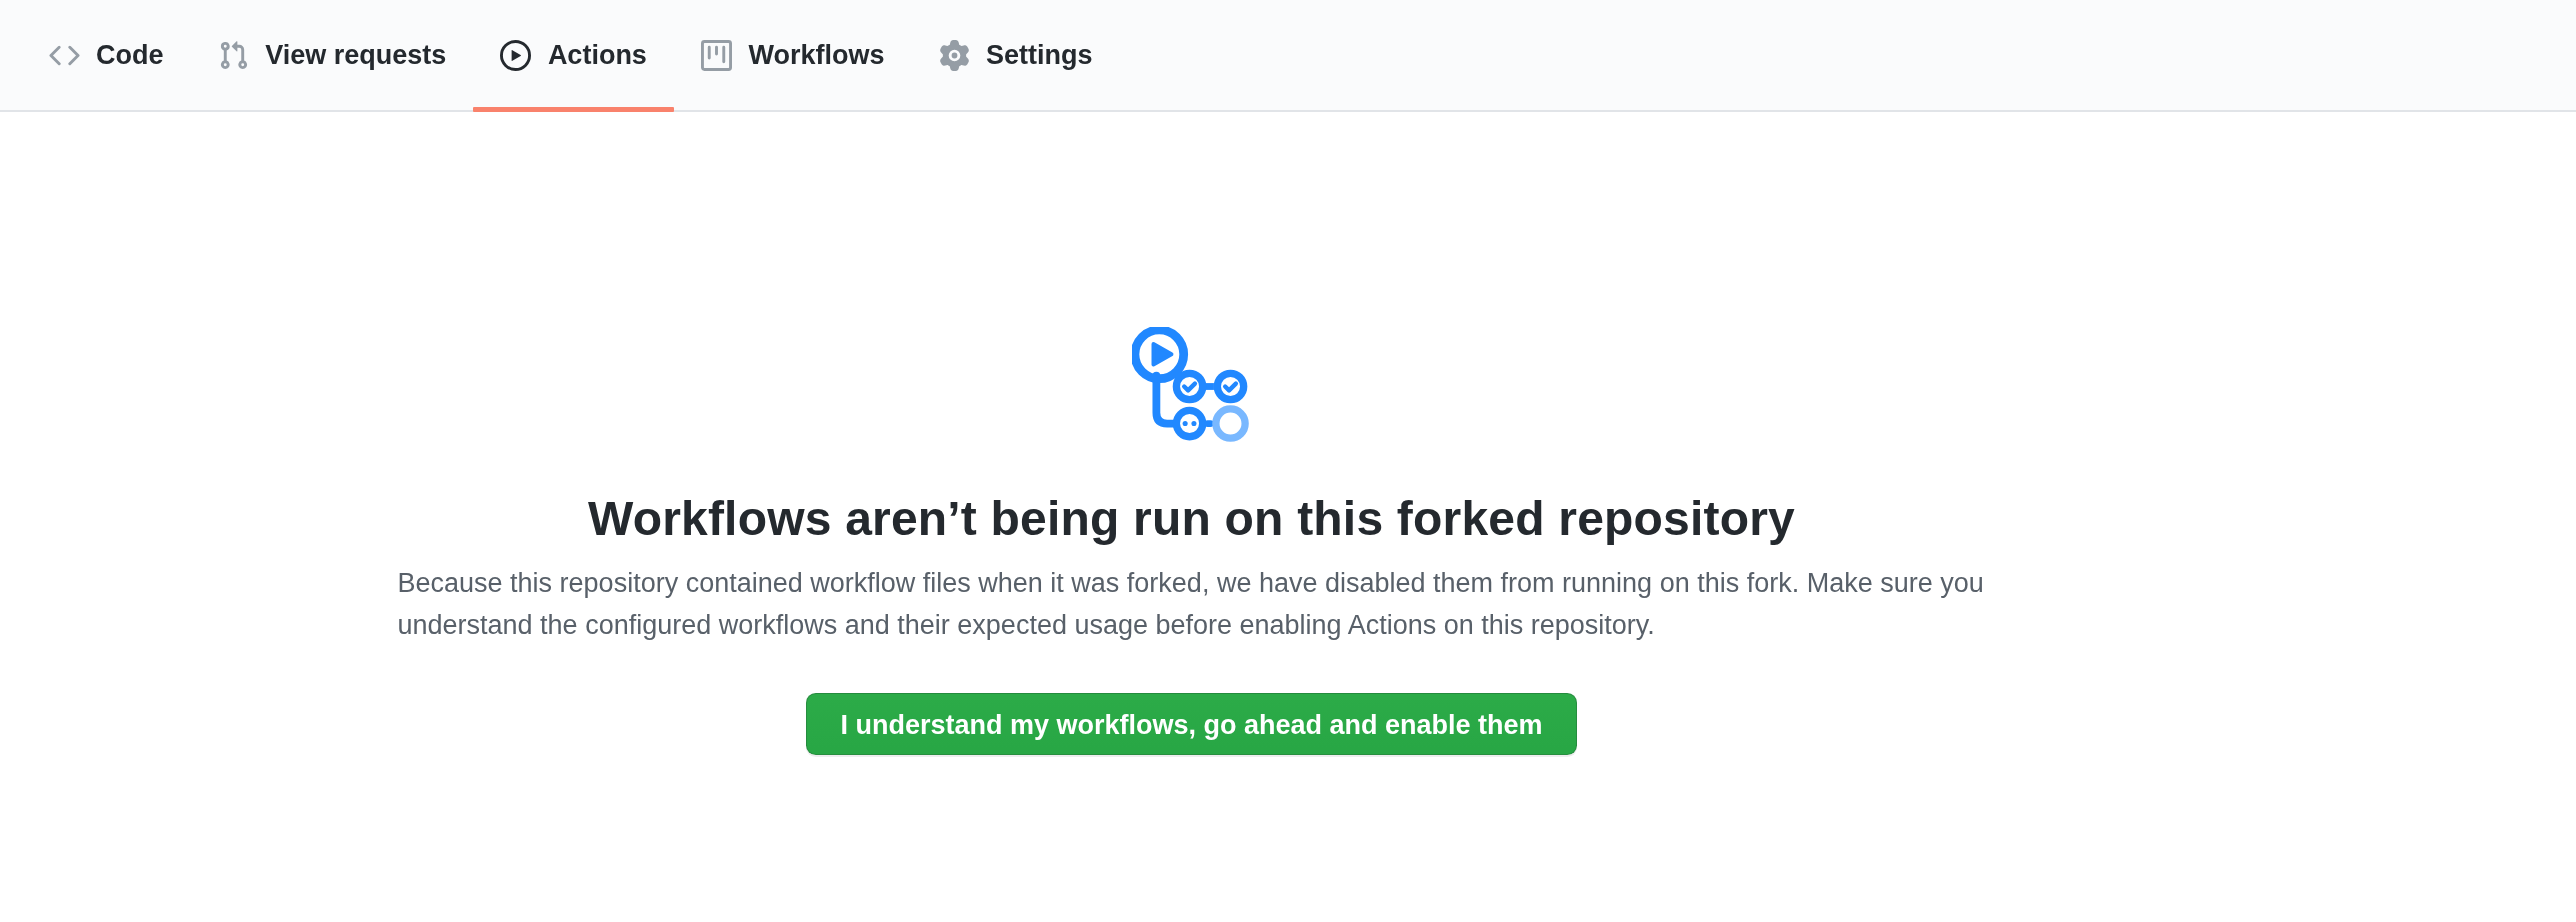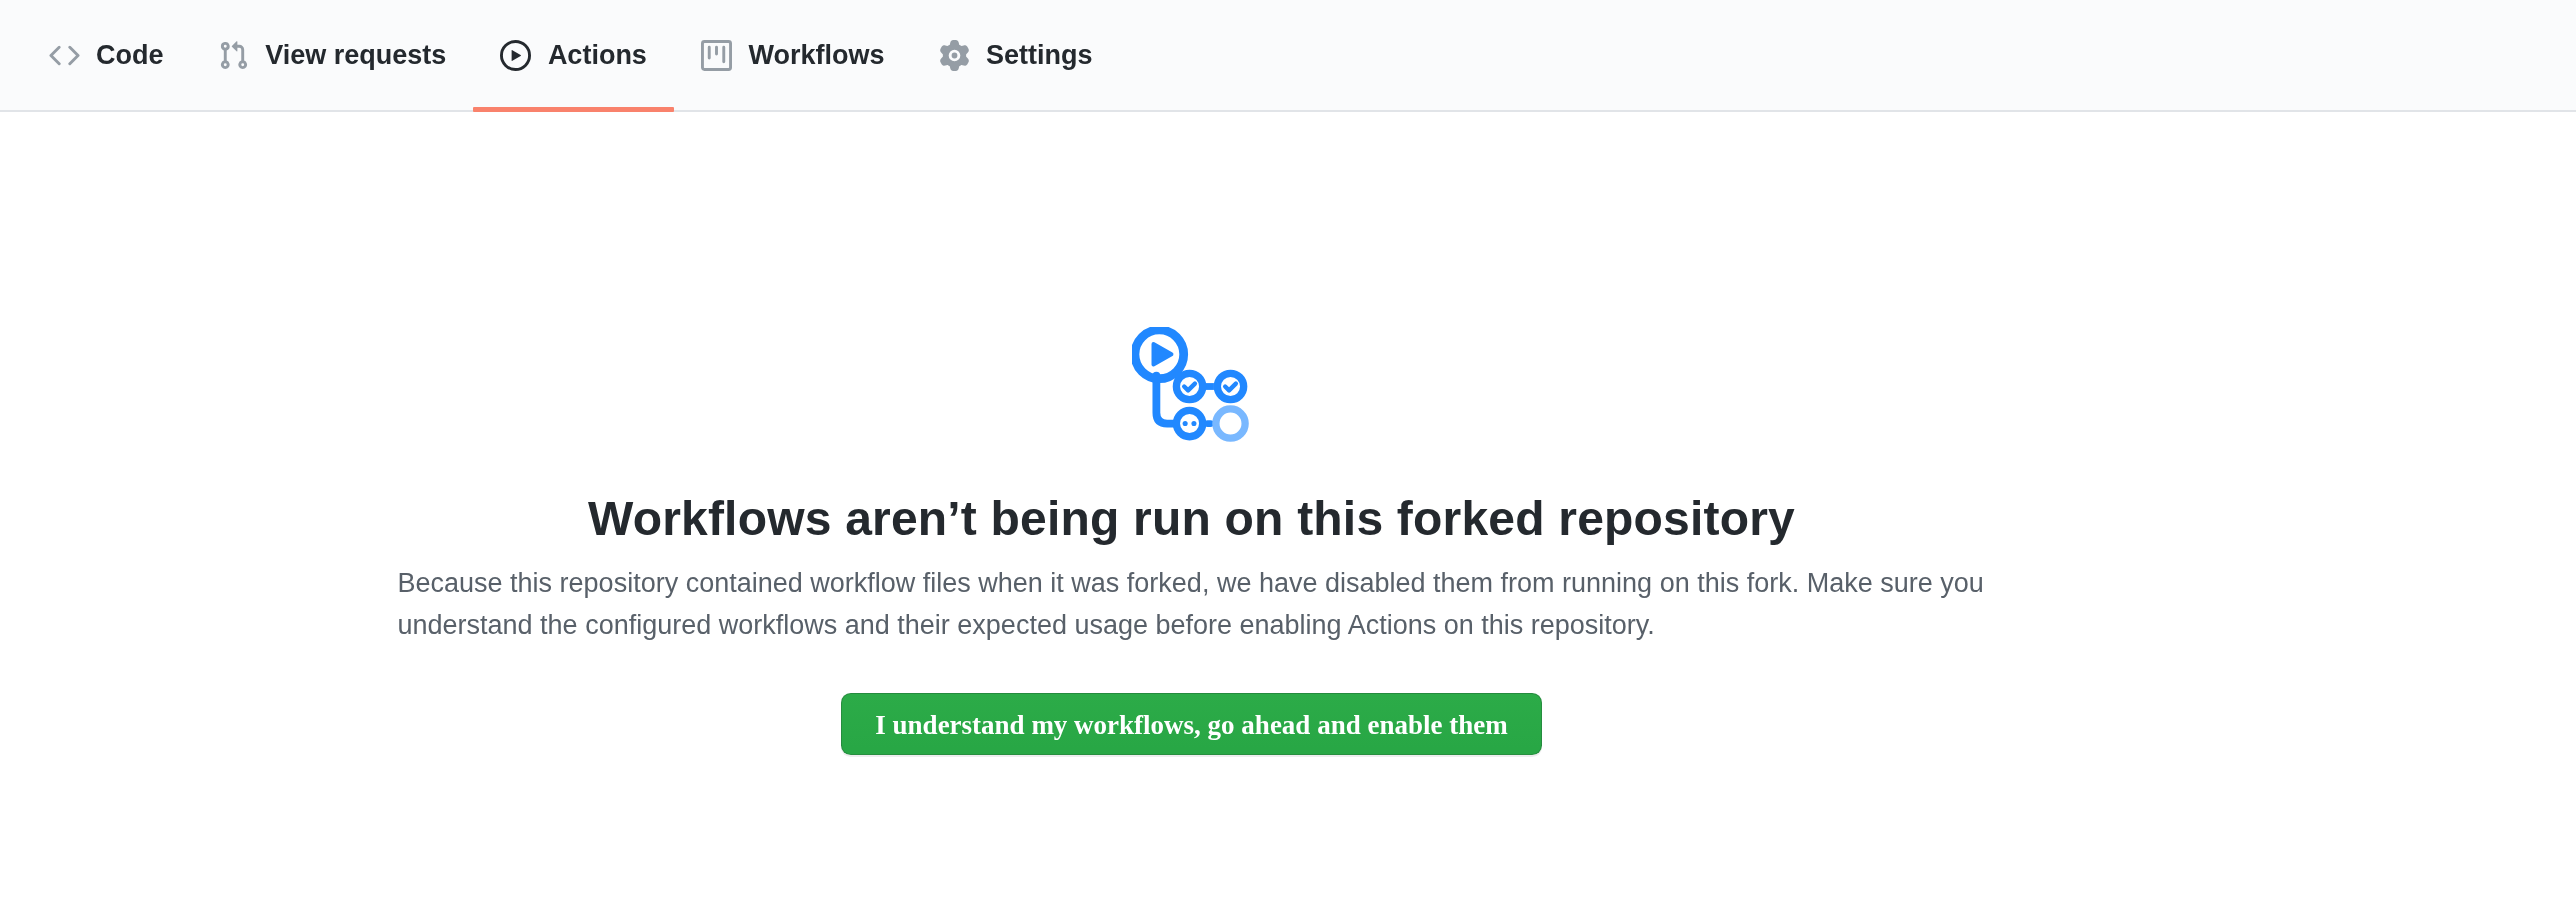--- a/index.html
+++ b/index.html
@@ -69,21 +69,21 @@
     max-width: 1588px;
     text-align: left;
     font-size: 27px;
     line-height: 42px;
     color: #586069;
   }
   .btn-primary {
     margin-top: 47px;
     height: 62px;
     padding: 16px 33px;
-    font-family: Liberation Serif, serif;
+    font-family: Liberation Sans, sans-serif;
     font-size: 27px;
     font-weight: 700;
     color: #ffffff;
     background: linear-gradient(-180deg, #2cab48 0%, #28a745 90%);
     border: 1px solid rgba(27,31,35,0.2);
     border-radius: 9.8px;
     cursor: pointer;
     box-shadow: 0 2px 0 rgba(27,31,35,0.08);
   }
   .workflows-link {

